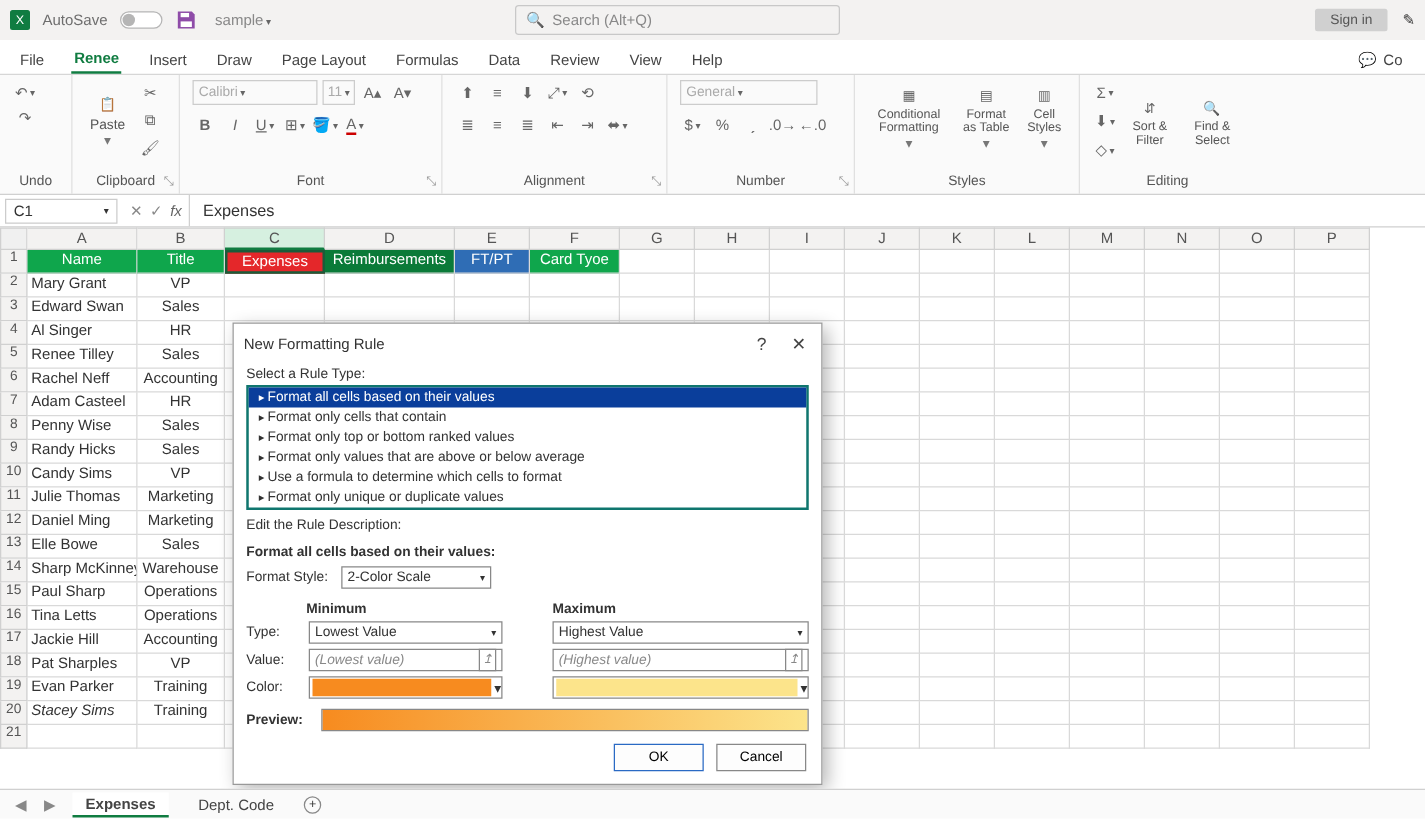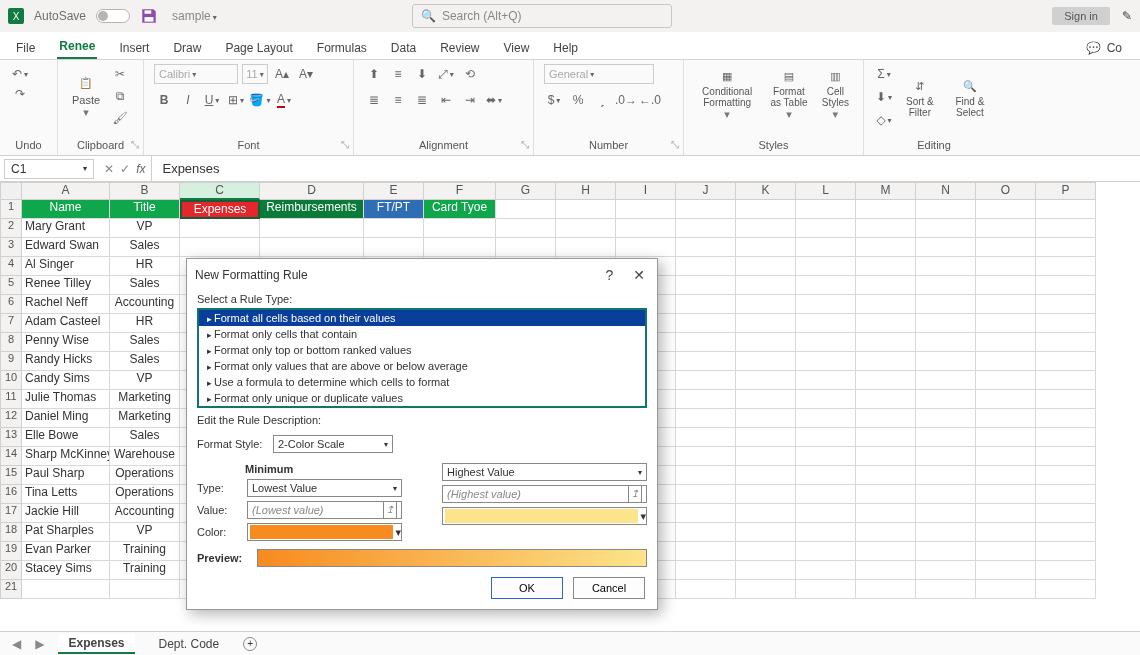--- a/index.html
+++ b/index.html
@@ -27,21 +27,21 @@
   
   .ribbon { display:flex; height:96px; border-bottom:1px solid #d0d0d0; background:#fafafa;}
   .ribbon-group{display:flex; flex-direction:column; padding:4px 10px; border-right:1px solid #e0e0e0; position:relative;}
   .ribbon-group .rg-label{position:absolute; bottom:4px; left:0; right:0; text-align:center; font-size:11px; color:#555;}
   .rg-corner{position:absolute;right:4px;bottom:4px;font-size:10px;color:#999;}
   .ribbon-btn{display:flex;flex-direction:column;align-items:center;justify-content:center;font-size:11px;color:#555;padding:2px 4px;}
   .ribbon-row{display:flex;gap:4px;align-items:center;}
   .mini{font-size:11px;color:#777;}
   .iconbox{width:20px;height:20px;display:flex;align-items:center;justify-content:center;color:#666;}
   .drop::after{content:"▾";font-size:8px;margin-left:2px;color:#666;}
-  .fontname{width:84px;height:20px;border:1px solid #ccc;font-size:11px;padding:0 4px;display:flex;align-items:center;color:#aaa;}
+  .fontname{width:100px;height:20px;border:1px solid #ccc;font-size:11px;padding:0 4px;display:flex;align-items:center;color:#aaa;}
   .fontsize{width:26px;height:20px;border:1px solid #ccc;font-size:11px;display:flex;align-items:center;justify-content:center;color:#aaa;}
 
   
   .formulabar{display:flex;align-items:center;height:26px;border-bottom:1px solid #d0d0d0;}
   .namebox{width:90px;border:1px solid #ccc;margin:2px 4px;padding:0 6px;height:20px;display:flex;align-items:center;justify-content:space-between;font-size:12px;}
   .fb-icons{display:flex;gap:6px;padding:0 6px;color:#888;align-items:center;}
   .fx{font-style:italic;color:#666;}
   .fb-input{flex:1;border-left:1px solid #d0d0d0;padding:0 10px;height:100%;display:flex;align-items:center;font-size:13px;}
 
   
@@ -651,21 +651,21 @@
         <div class="cell" style="width: 60px;"></div>
         <div class="cell" style="width: 60px;"></div>
         <div class="cell" style="width: 60px;"></div>
         <div class="cell" style="width: 60px;"></div>
         <div class="cell" style="width: 60px;"></div>
         <div class="cell" style="width: 60px;"></div>
         <div class="cell" style="width: 60px;"></div>
       </div>
       <div class="datarow">
         <div class="rowh">20</div>
-        <div class="cell" style="width: 88px;">Stacey Sims</div>
+        <div class="cell" style="width: 88px; font-style: italic;">Stacey Sims</div>
         <div class="cell center" style="width: 70px;">Training</div>
         <div class="cell" style="width: 80px;"></div>
         <div class="cell" style="width: 104px;"></div>
         <div class="cell" style="width: 60px;"></div>
         <div class="cell" style="width: 72px;"></div>
         <div class="cell" style="width: 60px;"></div>
         <div class="cell" style="width: 60px;"></div>
         <div class="cell" style="width: 60px;"></div>
         <div class="cell" style="width: 60px;"></div>
         <div class="cell" style="width: 60px;"></div>
@@ -709,20 +709,21 @@
   <div class="rulelist" id="rulelist">
       <div class="sel">Format all cells based on their values</div>
       <div>Format only cells that contain</div>
       <div>Format only top or bottom ranked values</div>
       <div>Format only values that are above or below average</div>
       <div>Use a formula to determine which cells to format</div>
       <div>Format only unique or duplicate values</div>
     </div>
   <div class="dlg-lbl">Edit the Rule Description:</div>
   <div class="descbox">
+    <div class="desc-h">Format all cells based on their values:</div>
     <div class="frow">
       <div class="flabel">Format Style:</div>
       <div class="fsel" style="width:120px">
           <span>2-Color Scale</span>
           <span class="caret">▾</span>
         </div>
     </div>
     <div class="twocol" style="margin-top:6px">
       <div class="col">
         <div class="colhdr" style="margin-left:48px">Minimum</div>
@@ -742,20 +743,21 @@
           </div>
         <div class="frow">
             <div style="width:44px">Color:</div>
             <div class="colorbox" style="flex:1">
               <div class="swatch orange"></div>
               <span class="caret">▾</span>
             </div>
           </div>
       </div>
       <div class="col">
+        <div class="colhdr">Maximum</div>
         <div class="frow">
             <div class="fsel" style="flex:1">
               <span>Highest Value</span>
               <span class="caret">▾</span>
             </div>
           </div>
         <div class="frow">
             <div class="valinput" style="flex:1">
               <span>(Highest value)</span>
               <span class="pickbtn">↥</span>

